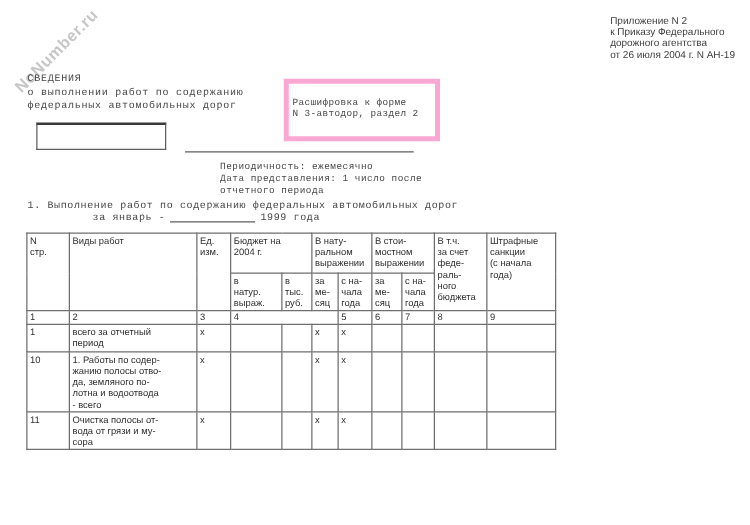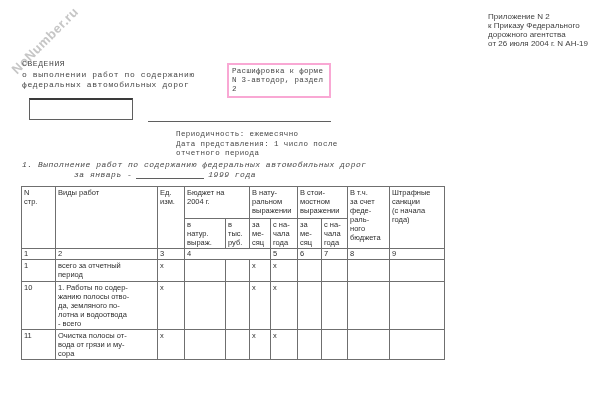--- a/index.html
+++ b/index.html
@@ -50,23 +50,23 @@
     top: 59px;
     font-size: 8px;
     line-height: 10.5px;
     letter-spacing: 0.6px;
   }
 
   .form-ref {
     position: absolute;
     left: 227px;
     top: 63px;
-    width: 104px;
-    border: 2px solid #f9a8d4;
-    padding: 2px 3px;
+    width: 125px;
+    border: 4px solid #f9a8d4;
+    padding: 12px 3px;
     font-size: 7.5px;
     line-height: 9px;
     letter-spacing: 0.3px;
   }
 
   .org-box {
     position: absolute;
     left: 29px;
     top: 98px;
     width: 104px;
@@ -101,26 +101,24 @@
     letter-spacing: 0.4px;
   }
 
   .section-heading {
     position: absolute;
     left: 22px;
     top: 160px;
     font-size: 8px;
     line-height: 10px;
     letter-spacing: 0.5px;
-    font-style: italic;
   }
   .section-line2 {
     margin-left: 52px;
     display: flex;
-    align-items: flex-end;
   }
   .blank-line {
     display: inline-block;
     width: 68px;
     border-bottom: 1px solid #5f5f5f;
     margin: 0 4px 1px 4px;
     height: 8px;
   }
 
   table.report {

